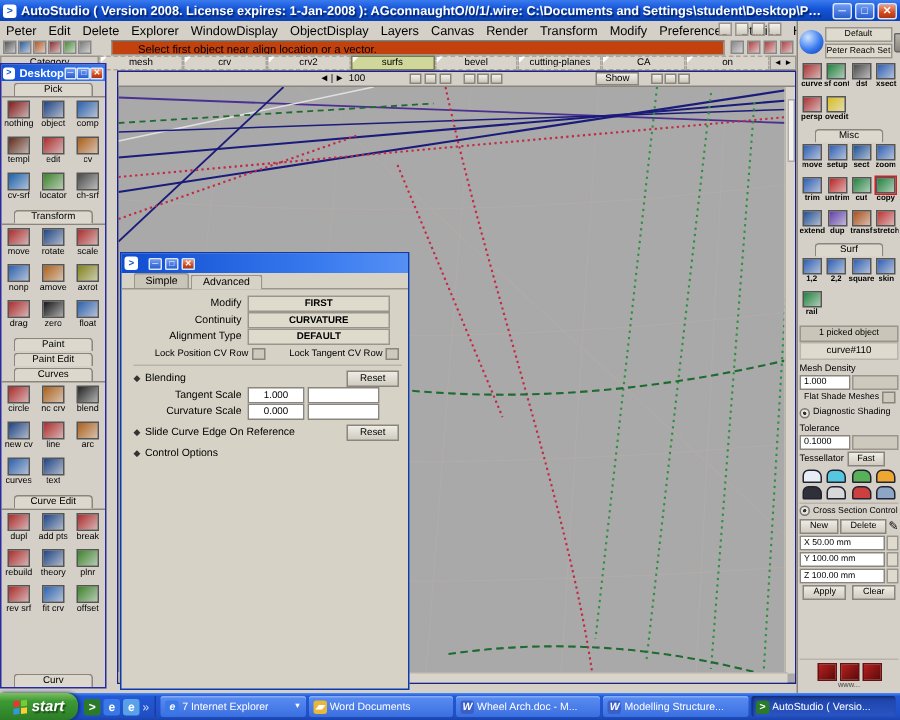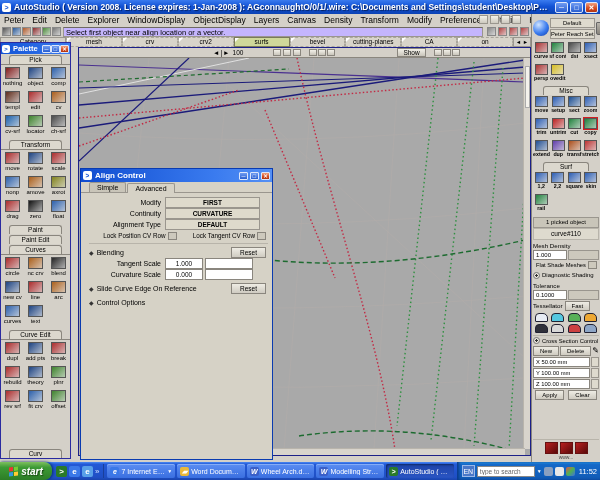--- a/index.html
+++ b/index.html
@@ -22,22 +22,22 @@
   
   .menubar{position:absolute;left:0;top:14px;width:478px;height:12px;display:flex;align-items:center;
     font-size:8.5px;background:#d4d0c8;}
   .mi{padding:0 4px;white-space:nowrap;}
   .menuicons{position:absolute;left:479px;top:15px;display:flex;gap:2px;}
   .mic{width:9px;height:9px;border:1px solid #9a968e;background:linear-gradient(#f4f2ea,#cdc9bf);}
 
   
   .promptrow{position:absolute;left:0;top:26px;width:531px;height:11px;display:flex;align-items:center;gap:1px;padding:0 2px;}
   .ticon{width:9px;height:9px;border:1px solid #888;background:linear-gradient(135deg,var(--c,#888) 0%,#eee 130%);flex:none;}
-  .promptbox{flex:1;height:10px;margin-left:1px;border:1px solid #9a968e;border-top-color:#6e6a62;
-    background:#c4b5fd;font-size:7.5px;line-height:9px;padding-left:2px;white-space:nowrap;overflow:hidden;}
+  .promptbox{flex:1;height:10px;margin-left:12px;border:1px solid #9a968e;border-top-color:#6e6a62;
+    background:#c2410c;font-size:7.5px;line-height:9px;padding-left:17px;white-space:nowrap;overflow:hidden;}
   .pright{display:flex;gap:2px;margin-left:3px;}
 
   
   .shelfrow{position:absolute;left:0;top:37px;width:531px;height:10px;display:flex;align-items:stretch;font-size:6.5px;}
   .cat{width:66px;flex:none;background:#d4d0c8;border:1px solid #9a968e;text-align:center;line-height:8px;}
   .stabs{display:flex;flex:1;}
   .stab{flex:1;position:relative;border:1px dashed #aaa69c;background:#d8d4ca;text-align:center;line-height:8px;
     white-space:nowrap;overflow:hidden;}
   .stab::before{content:"";position:absolute;left:0;top:0;border-top:4px solid #fff;border-right:4px solid transparent;}
   .stab.active{background:#cfd89a;border:1px solid #7a7a5a;}
@@ -182,21 +182,21 @@
   <div class="menubar">
 
   <span class="mi">Peter</span>
       <span class="mi">Edit</span>
       <span class="mi">Delete</span>
       <span class="mi">Explorer</span>
       <span class="mi">WindowDisplay</span>
       <span class="mi">ObjectDisplay</span>
       <span class="mi">Layers</span>
       <span class="mi">Canvas</span>
-      <span class="mi">Density</span>
+      <span class="mi">Render</span>
       <span class="mi">Transform</span>
       <span class="mi">Modify</span>
       <span class="mi">Preferences</span>
       <span class="mi">Utilities</span>
       <span class="mi">Help</span>
     </div>
   <div class="menuicons">
     <span class="mic"></span>
     <span class="mic"></span>
     <span class="mic"></span>
@@ -301,21 +301,21 @@
     </svg>
     <div class="vscr r">
         <span class="vthumb"></span>
       </div>
     <div class="vscr b"></div>
   </div>
 
   <div class="palette">
     <div class="ptitle">
       <span class="appicon">&gt;</span>
-      <span class="ptname">Palette</span>
+      <span class="ptname">Desktop</span>
       <span class="wbtn pwb">─</span>
       <span class="wbtn pwb">□</span>
       <span class="wbtn pwb close">✕</span>
     </div>
     <div class="psec">
       <div class="ptab">Pick</div>
       <div class="pgrid">
 
       <span class="pcell">
             <i class="pic" style="--c: #8a2c2c;"></i>
@@ -485,21 +485,20 @@
     </div>
     <div class="pspacer"></div>
     <div class="psec">
       <div class="ptab">Curv</div>
     </div>
   </div>
 
   <div class="dialog">
     <div class="dtitle">
       <span class="appicon">&gt;</span>
-      <span class="dtname">Align Control</span>
       <span class="winbtns">
         <span class="wbtn pwb">─</span>
         <span class="wbtn pwb">□</span>
         <span class="wbtn pwb close">✕</span>
       </span>
     </div>
     <div class="dtabs">
 
     <span class="dtab"><span>Simple</span></span>
         <span class="dtab active"><span>Advanced</span></span>
@@ -798,24 +797,15 @@
           <span class="tbl">Modelling Structure...</span>
           <span class="tsfx"></span>
         </span>
 
         <span class="tbtn active">
           <i class="tbic" style="--c: #2a7a2a;">&gt;</i>
           <span class="tbl">AutoStudio ( Versio...</span>
           <span class="tsfx"></span>
         </span>
       </div>
-    <div class="tray">
-      <span class="en">EN</span>
-      <input class="tsearch" readonly="" value="type to search" style="">
-      <span class="tdd">▼</span>
-      <span class="trico" style="--c:#8aa0c0"></span>
-      <span class="trico" style="--c:#e8e8e8"></span>
-      <span class="trico" style="--c:linear-gradient(135deg,#e05050,#50b050,#4070e0)"></span>
-      <span class="clock">11:52</span>
-    </div>
   </div>
 
 </div>
 
 </body></html>

